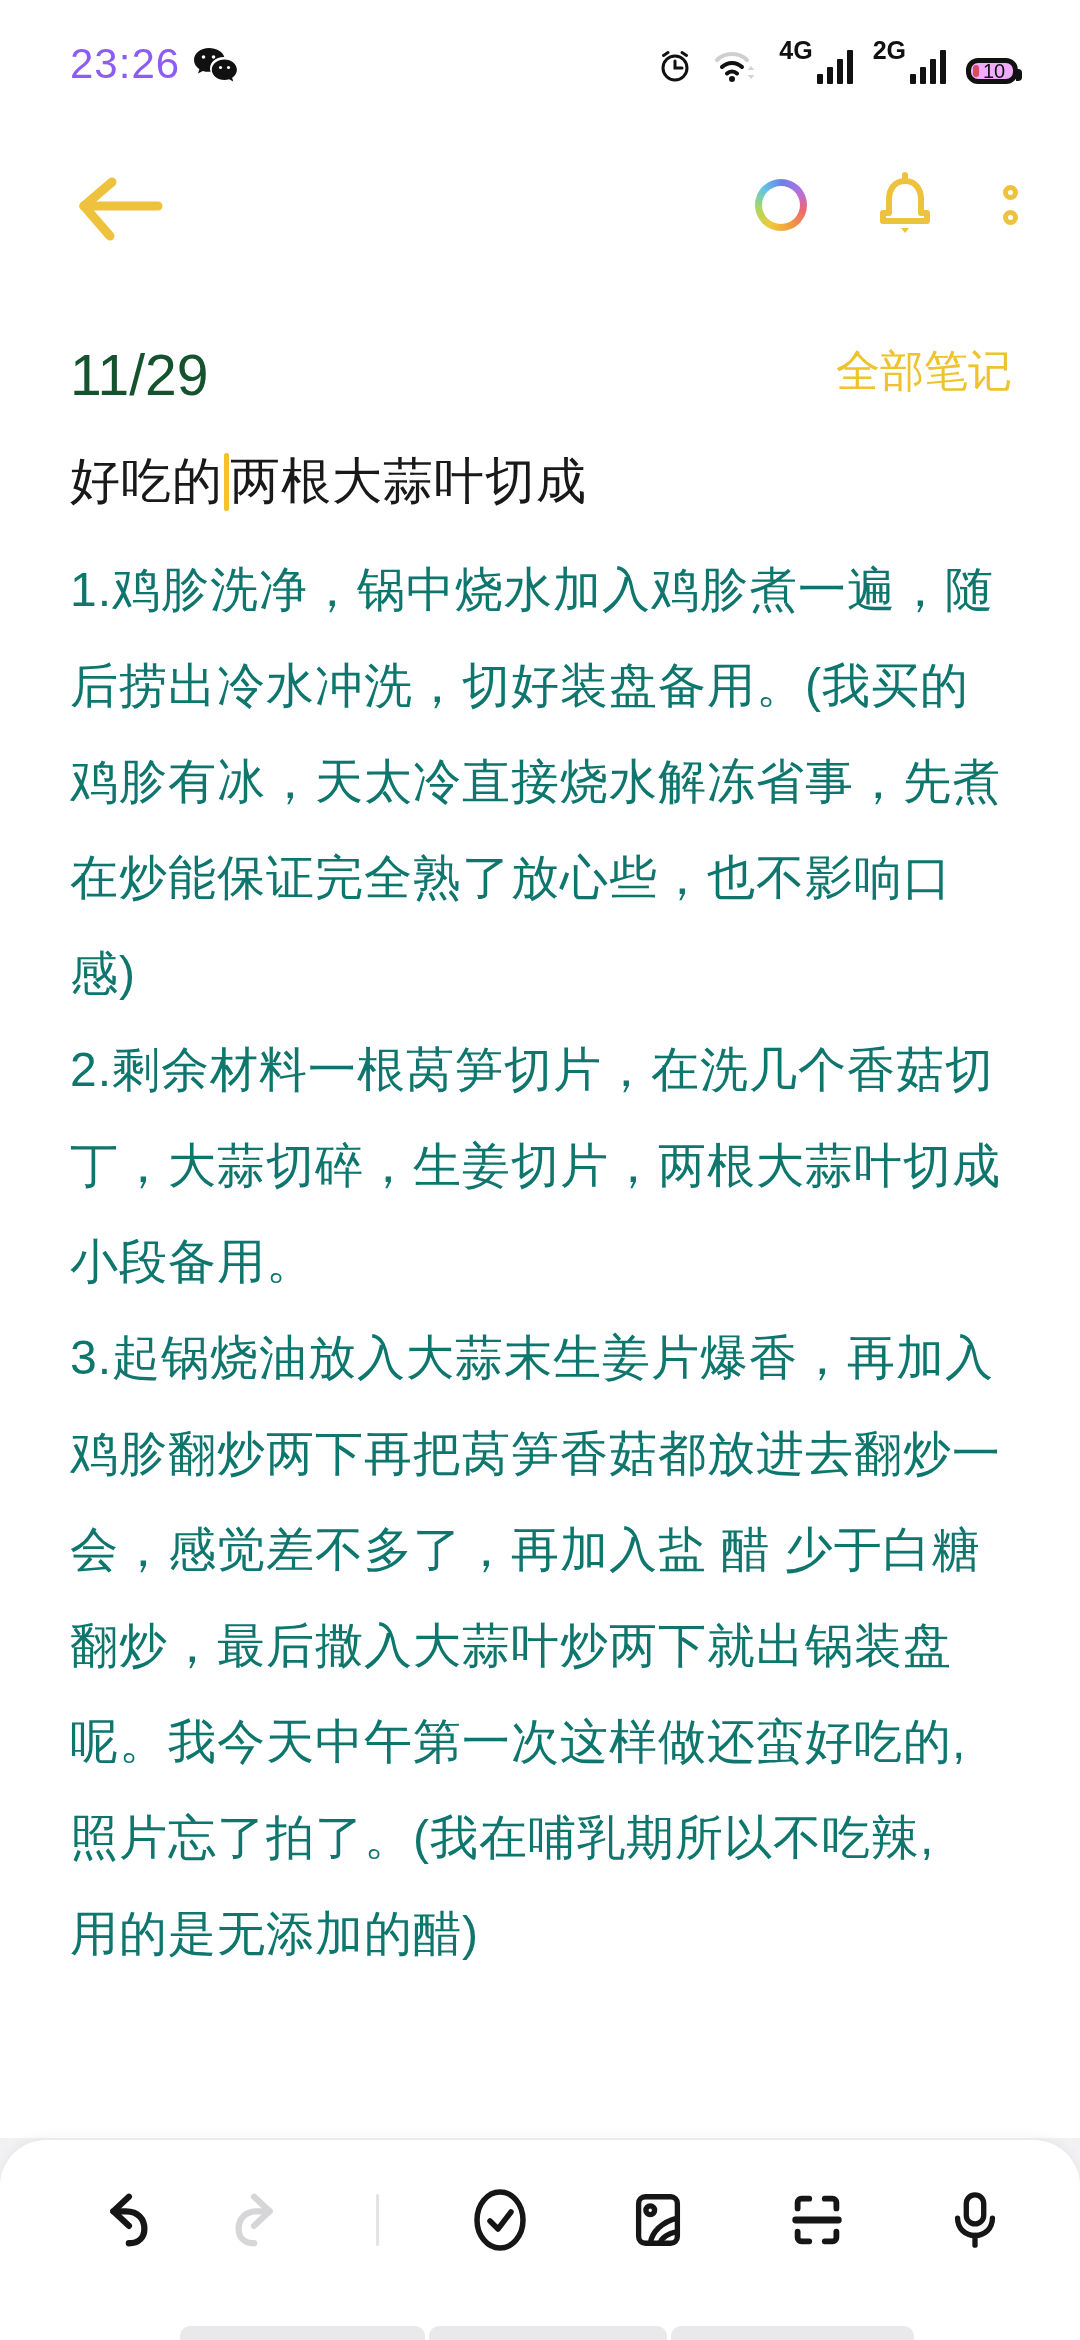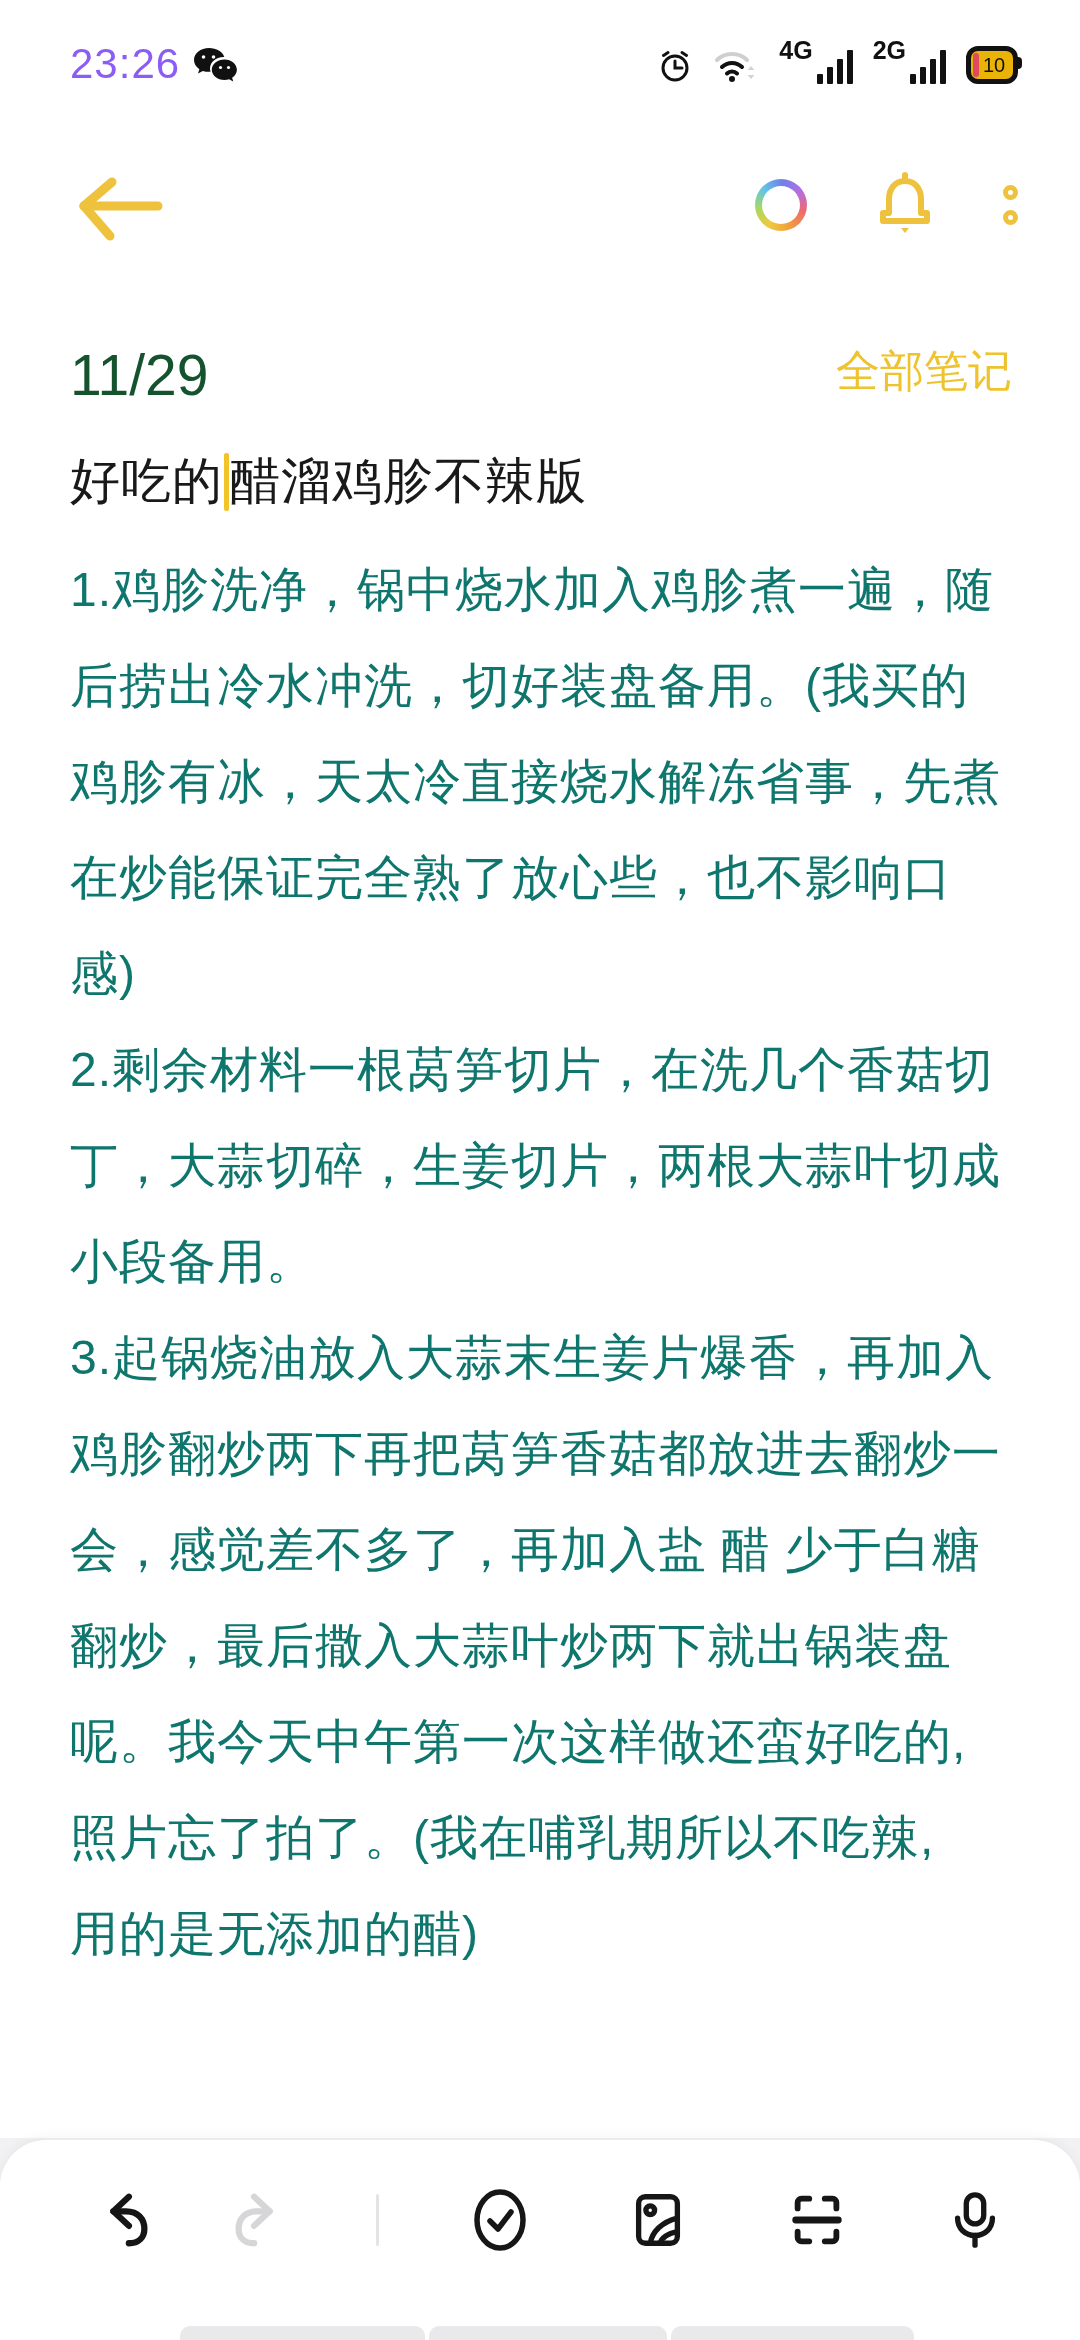--- a/index.html
+++ b/index.html
@@ -12,22 +12,22 @@
 
   
   .status-bar{top:0;left:0;width:1080px;height:100px;}
   .status-time{left:70px;top:40px;font-size:42px;color:#8b5cf6;letter-spacing:1px;}
   .wechat-wrap{left:190px;top:46px;}
   .sb-right{right:62px;top:38px;display:flex;align-items:flex-end;gap:20px;height:46px;}
   .sig{display:flex;align-items:flex-start;gap:3px;position:relative;padding-top:2px;}
   .sig .bars{display:flex;align-items:flex-end;gap:4px;}
   .sig .bar{width:6px;background:#111;border-radius:1px;}
   .sig .net{font-size:25px;font-weight:600;color:#111;margin-right:1px;transform:translateY(-14px);}
-  .battery{width:52px;height:38px;border:5px solid #111;border-radius:12px;position:relative;
-           display:flex;align-items:center;justify-content:center;box-sizing:border-box;background:#eab308;}
+  .battery{width:52px;height:26px;border:5px solid #111;border-radius:12px;position:relative;
+           display:flex;align-items:center;justify-content:center;box-sizing:border-box;background:#f0abfc;}
   .battery .nub{position:absolute;right:-9px;top:6px;width:6px;height:12px;background:#111;border-radius:0 4px 4px 0;}
   .battery .low{position:absolute;left:2px;top:2px;bottom:2px;width:6px;background:#e04a5e;border-radius:3px;}
   .battery .pct{font-size:20px;color:#111;line-height:1;margin-left:4px;}
 
   
   .app-header{top:150px;left:0;width:1080px;height:110px;}
   .hdr-right{position:absolute;right:62px;top:0;height:110px;display:flex;align-items:center;gap:66px;}
   .ai-ring{width:52px;height:52px;border-radius:50%;
     background:conic-gradient(from 210deg,#f0c93f,#a8d85f,#62c4e8,#6f7fe8,#b76ee0,#ef6a6a,#f0a03c,#f0c93f);
     display:flex;align-items:center;justify-content:center;}
@@ -153,21 +153,21 @@
 </div>
 
 <div class="abs meta-row">
   <span class="abs note-index">11/29</span>
   <span class="abs all-notes">全部笔记</span>
 </div>
 
 <div class="abs note-title">
   <span>好吃的</span>
   <span class="caret"></span>
-  <span>醋溜鸡胗不辣版</span>
+  <span>两根大蒜叶切成</span>
 </div>
 
 <div class="abs note-body">1.鸡胗洗净，锅中烧水加入鸡胗煮一遍，随
 后捞出冷水冲洗，切好装盘备用。(我买的
 鸡胗有冰，天太冷直接烧水解冻省事，先煮
 在炒能保证完全熟了放心些，也不影响口
 感)
 2.剩余材料一根莴笋切片，在洗几个香菇切
 丁，大蒜切碎，生姜切片，两根大蒜叶切成
 小段备用。

